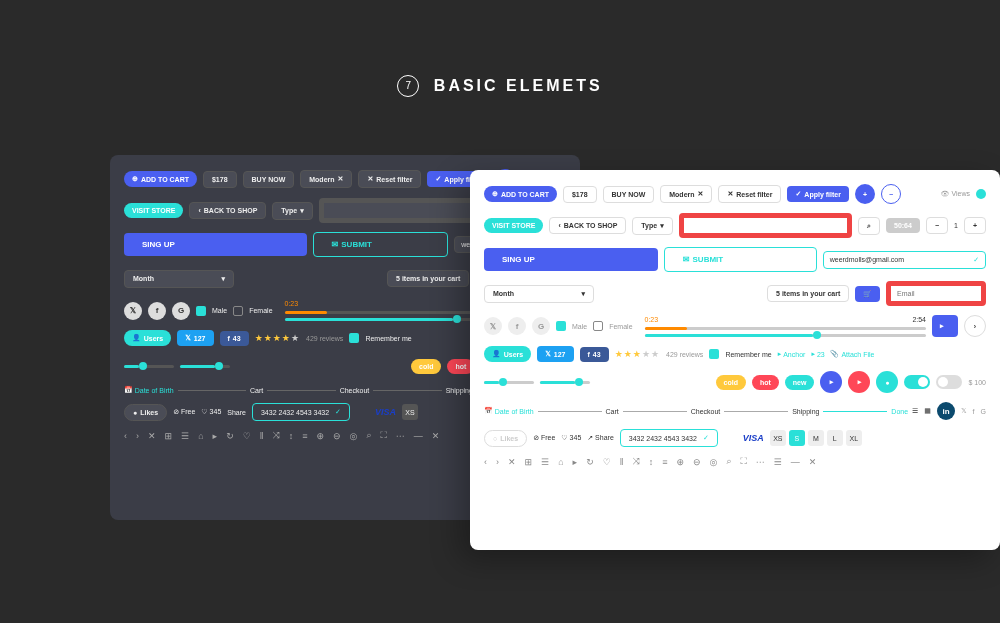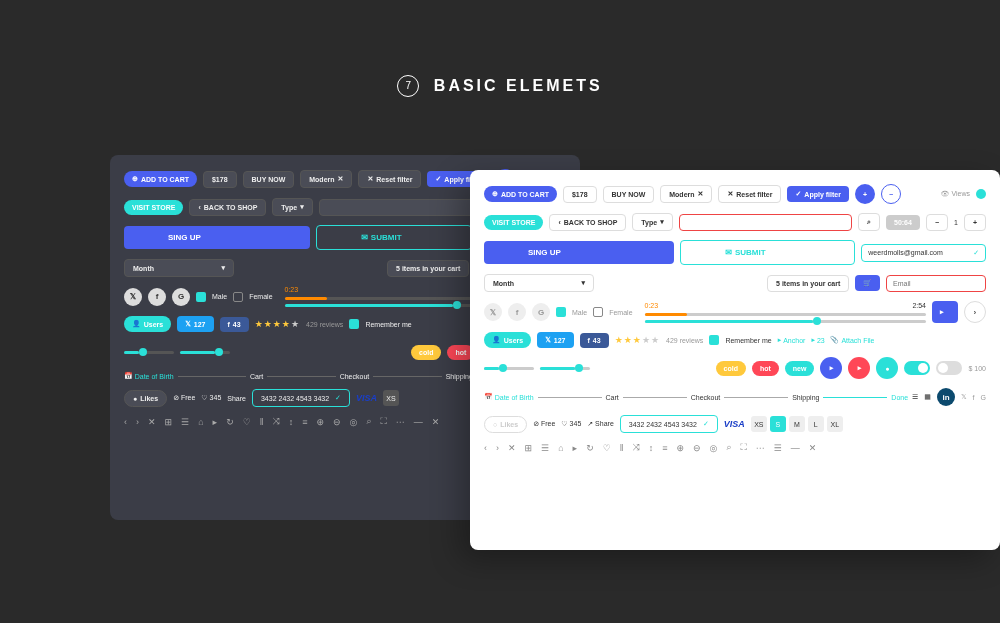--- a/index.html
+++ b/index.html
@@ -17,45 +17,45 @@
 .btn-primary-o { background:transparent; border:1px solid #4a5ff0; color:#4a5ff0; }
 .btn-pill { border-radius:12px; }
 .btn-cyan { background:#2ae0d8; color:#fff; }
 .btn-cyan-o { background:transparent; border:1px solid #2ae0d8; color:#2ae0d8; }
 .btn-dark { background:#fff; color:#333; border:1px solid #ddd; }
 .panel.dark .btn-dark { background:#4a4c56; color:#eee; border:1px solid #555; }
 .btn-red { background:#ff4757; color:#fff; }
 .btn-yellow { background:#ffc93c; color:#fff; }
 .btn-cyan2 { background:#2ae0d8; color:#fff; }
 .round { width:20px; height:20px; border-radius:50%; display:inline-flex; align-items:center; justify-content:center; padding:0; }
-.input { border:1px solid #ef4444; border-radius:4px; padding:4px 6px; font-size:7px; background:#fff; }
+.input { border:5px solid #ef4444; border-radius:4px; padding:4px 6px; font-size:7px; background:#fff; }
 .panel.dark .input { background:#4a4c56; border-color:#555; color:#eee; }
 .input-cyan { border:1px solid #2ae0d8; }
 .wide { flex:1; min-width:60px; }
-.big-btn { padding:7px 44px; font-size:8px; }
+.big-btn { padding:7px 18px; font-size:8px; }
 .social { width:18px; height:18px; border-radius:50%; background:#555; display:inline-flex; align-items:center; justify-content:center; font-size:8px; font-weight:bold; }
 .panel.light .social { background:#eee; color:#999; }
 .panel.dark .social { background:#ddd; color:#333; }
 .check { width:10px; height:10px; border-radius:2px; display:inline-block; vertical-align:middle; }
 .check.on { background:#2ae0d8; }
 .check.off { border:1px solid #888; }
 .slider { height:3px; background:#ccc; position:relative; border-radius:2px; }
 .panel.dark .slider { background:#555; }
 .slider-fill { height:100%; background:#2ae0d8; border-radius:2px; }
 .slider-fill.orange { background:#ff8a00; }
 .slider-knob { width:8px; height:8px; border-radius:50%; background:#2ae0d8; position:absolute; top:-3px; }
 .stars { color:#ffc93c; font-size:9px; letter-spacing:1px; }
 .stars .gray { color:#ccc; }
 .step-line { display:flex; align-items:center; gap:4px; font-size:7px; }
 .step-line span { white-space:nowrap; }
 .step-sep { flex:1; height:1px; background:#aaa; min-width:15px; }
 .panel.dark .step-sep { background:#666; }
 .step-active { color:#2ae0d8; }
 .card-box { border:1px solid #2ae0d8; border-radius:4px; padding:4px 8px; font-size:7px; display:flex; align-items:center; gap:6px; }
-.visa { color:#1a3ec7; font-weight:800; font-style:italic; font-size:9px; }
+.visa { color:#1a3ec7; font-weight:800; font-style:italic; font-size:9px;margin-left:19px; }
 .sizes { display:flex; gap:3px; }
 .size { width:16px; height:16px; border-radius:3px; display:flex; align-items:center; justify-content:center; font-size:7px; background:#eee; }
 .panel.dark .size { background:#555; color:#eee; }
 .size.active { background:#2ae0d8; color:#fff; }
 .iconrow { display:flex; gap:9px; font-size:9px; color:#888; flex-wrap:wrap; }
 .panel.dark .iconrow { color:#aaa; }
 .toggle { width:26px; height:14px; border-radius:7px; background:#ddd; position:relative; display:inline-block; }
 .toggle.on { background:#2ae0d8; }
 .toggle::after { content:''; width:10px; height:10px; border-radius:50%; background:#fff; position:absolute; top:2px; left:2px; }
 .toggle.on::after { left:14px; }

